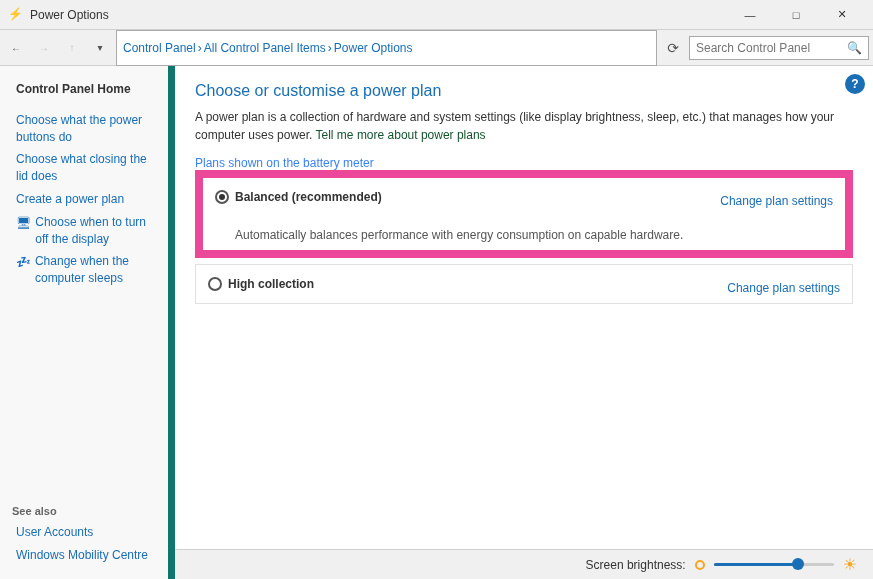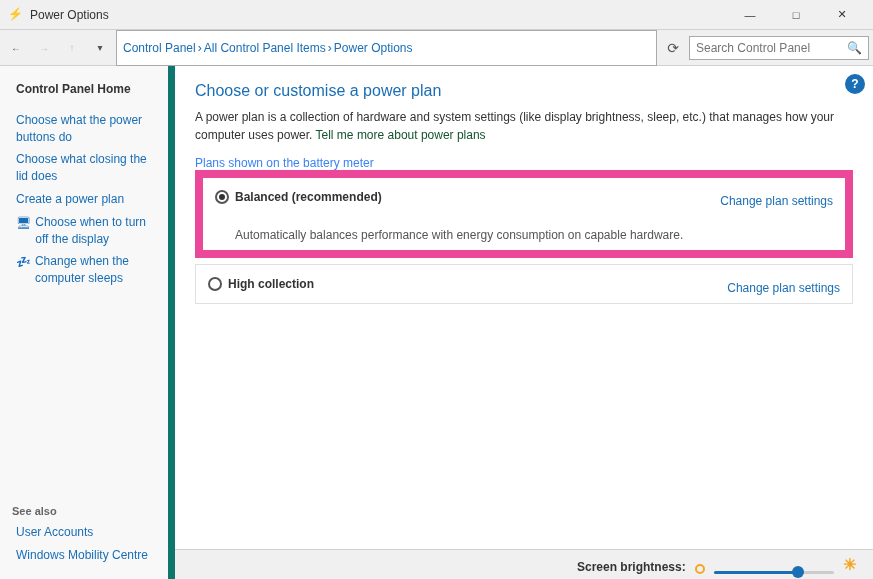--- a/index.html
+++ b/index.html
@@ -220,26 +220,25 @@
       display: flex;
       align-items: center;
       padding: 0 16px;
       position: absolute;
       bottom: 0;
       left: 0;
       right: 0;
     }
     .screen-brightness {
       display: flex;
-      align-items: flex-end;
+      align-items: center;
       gap: 9px;
       font-size: 12px;
       color: #333;
       margin-left: auto;
-      font-weight: bold;
     }
     .brightness-slider {
       width: 120px;
       height: 3px;
       background: #ccc;
       position: relative;
       border-radius: 2px;
     }
     .brightness-track {
       position: absolute;

